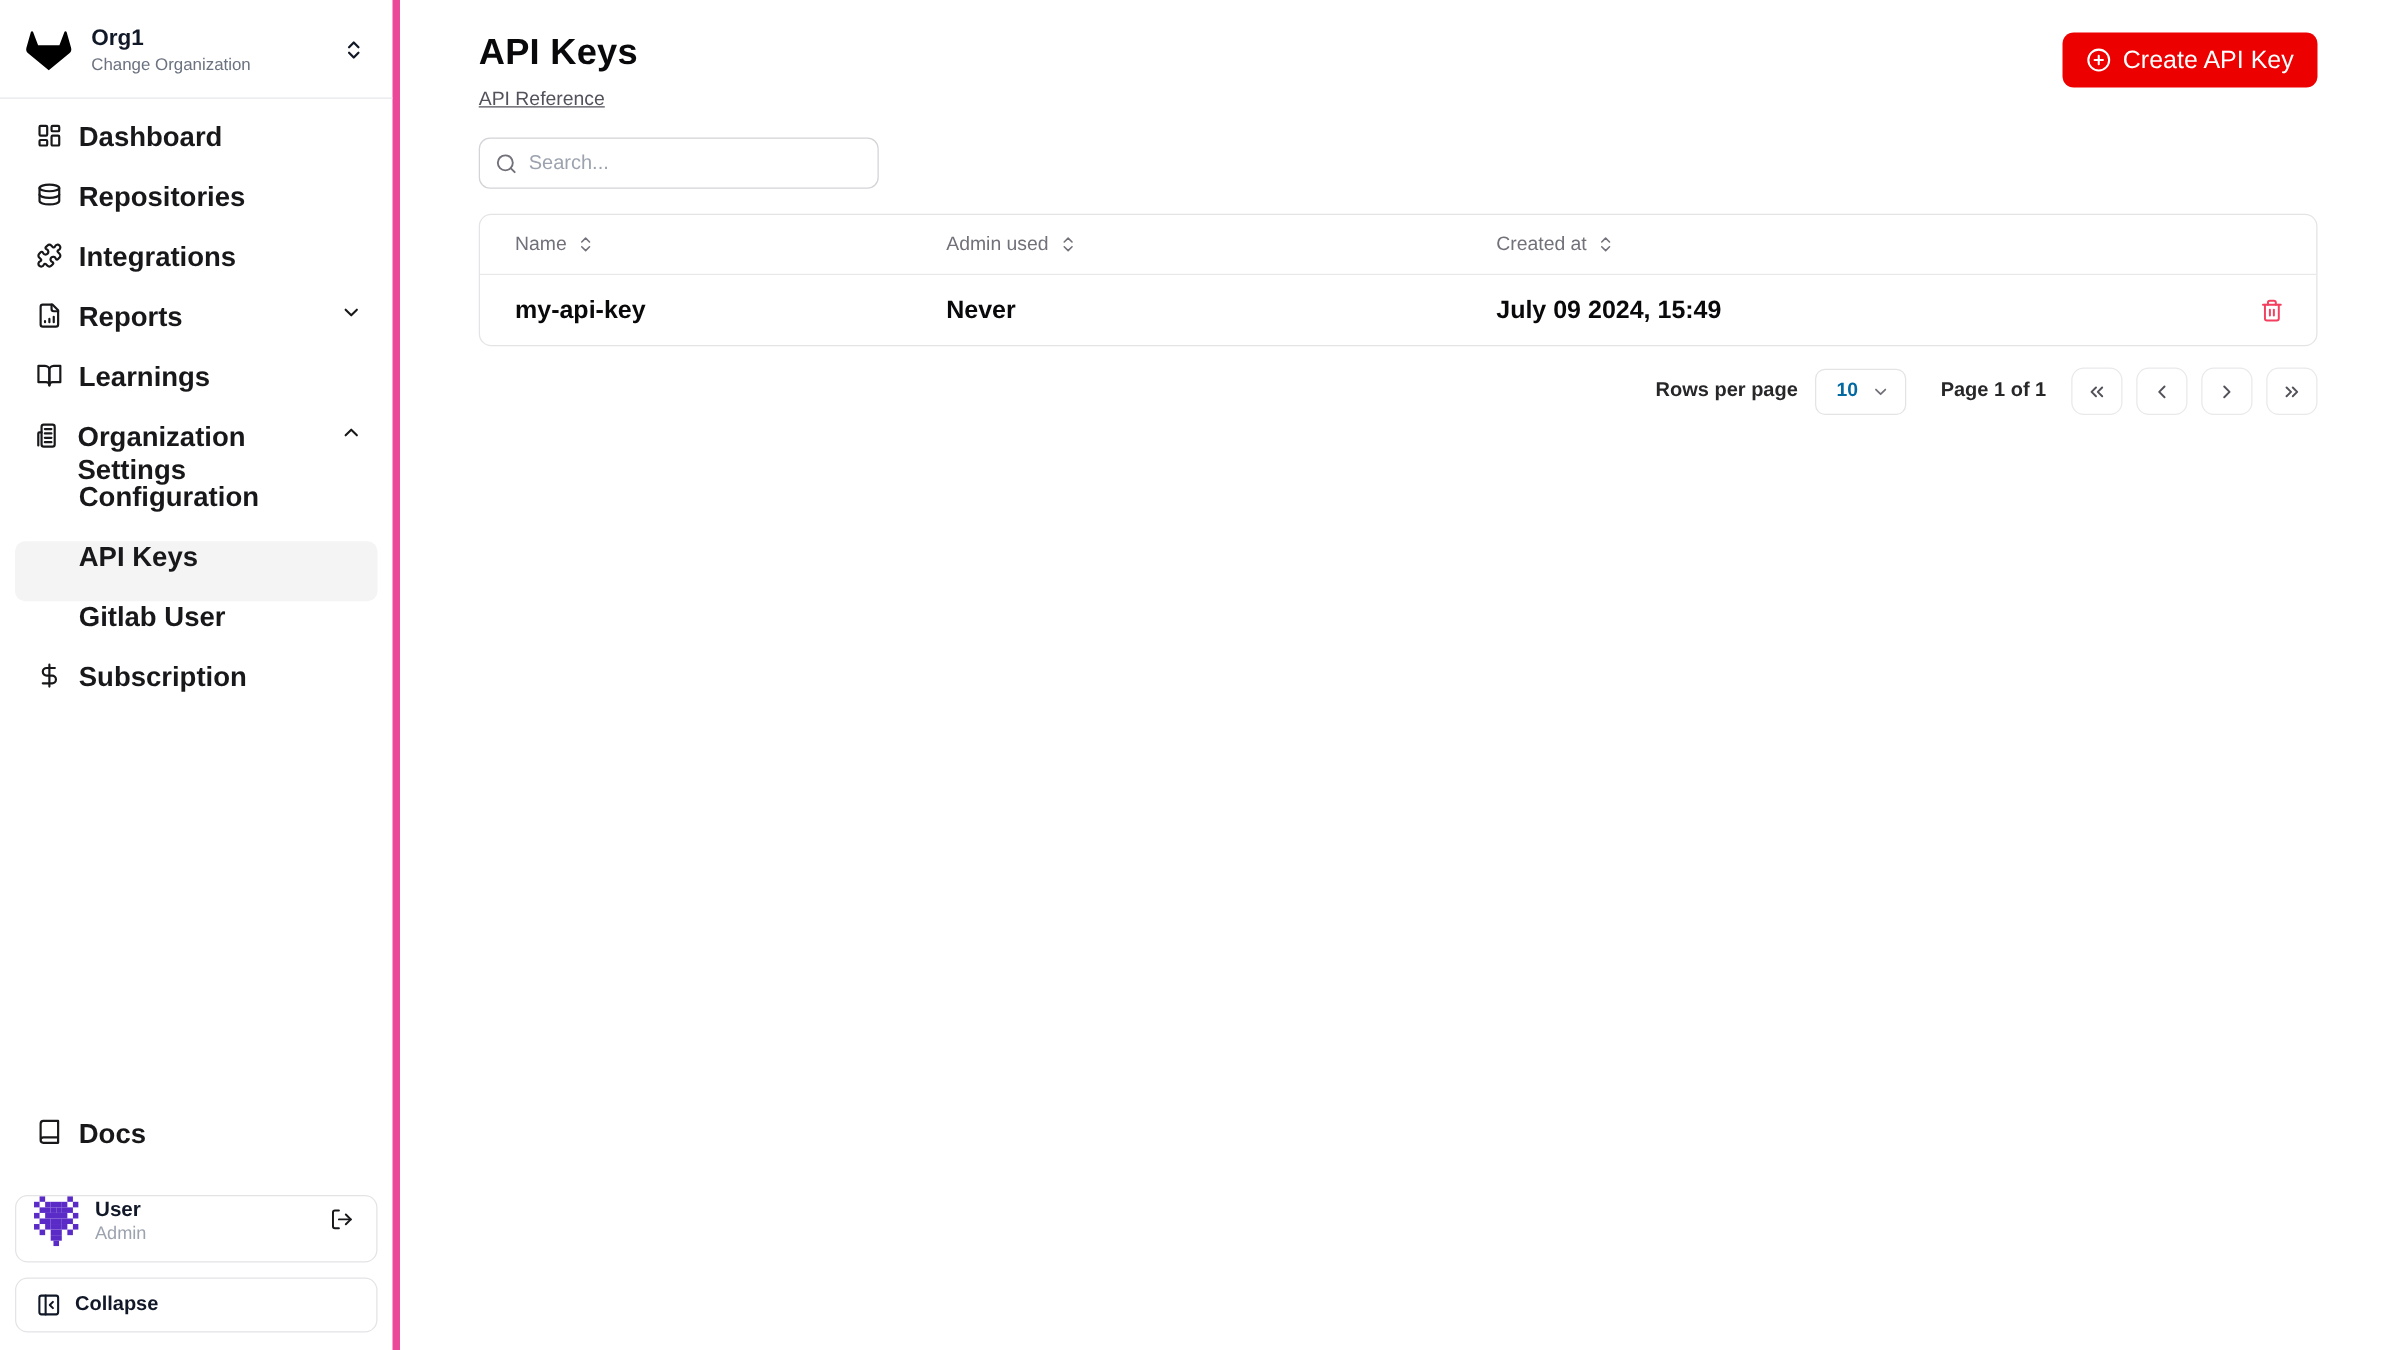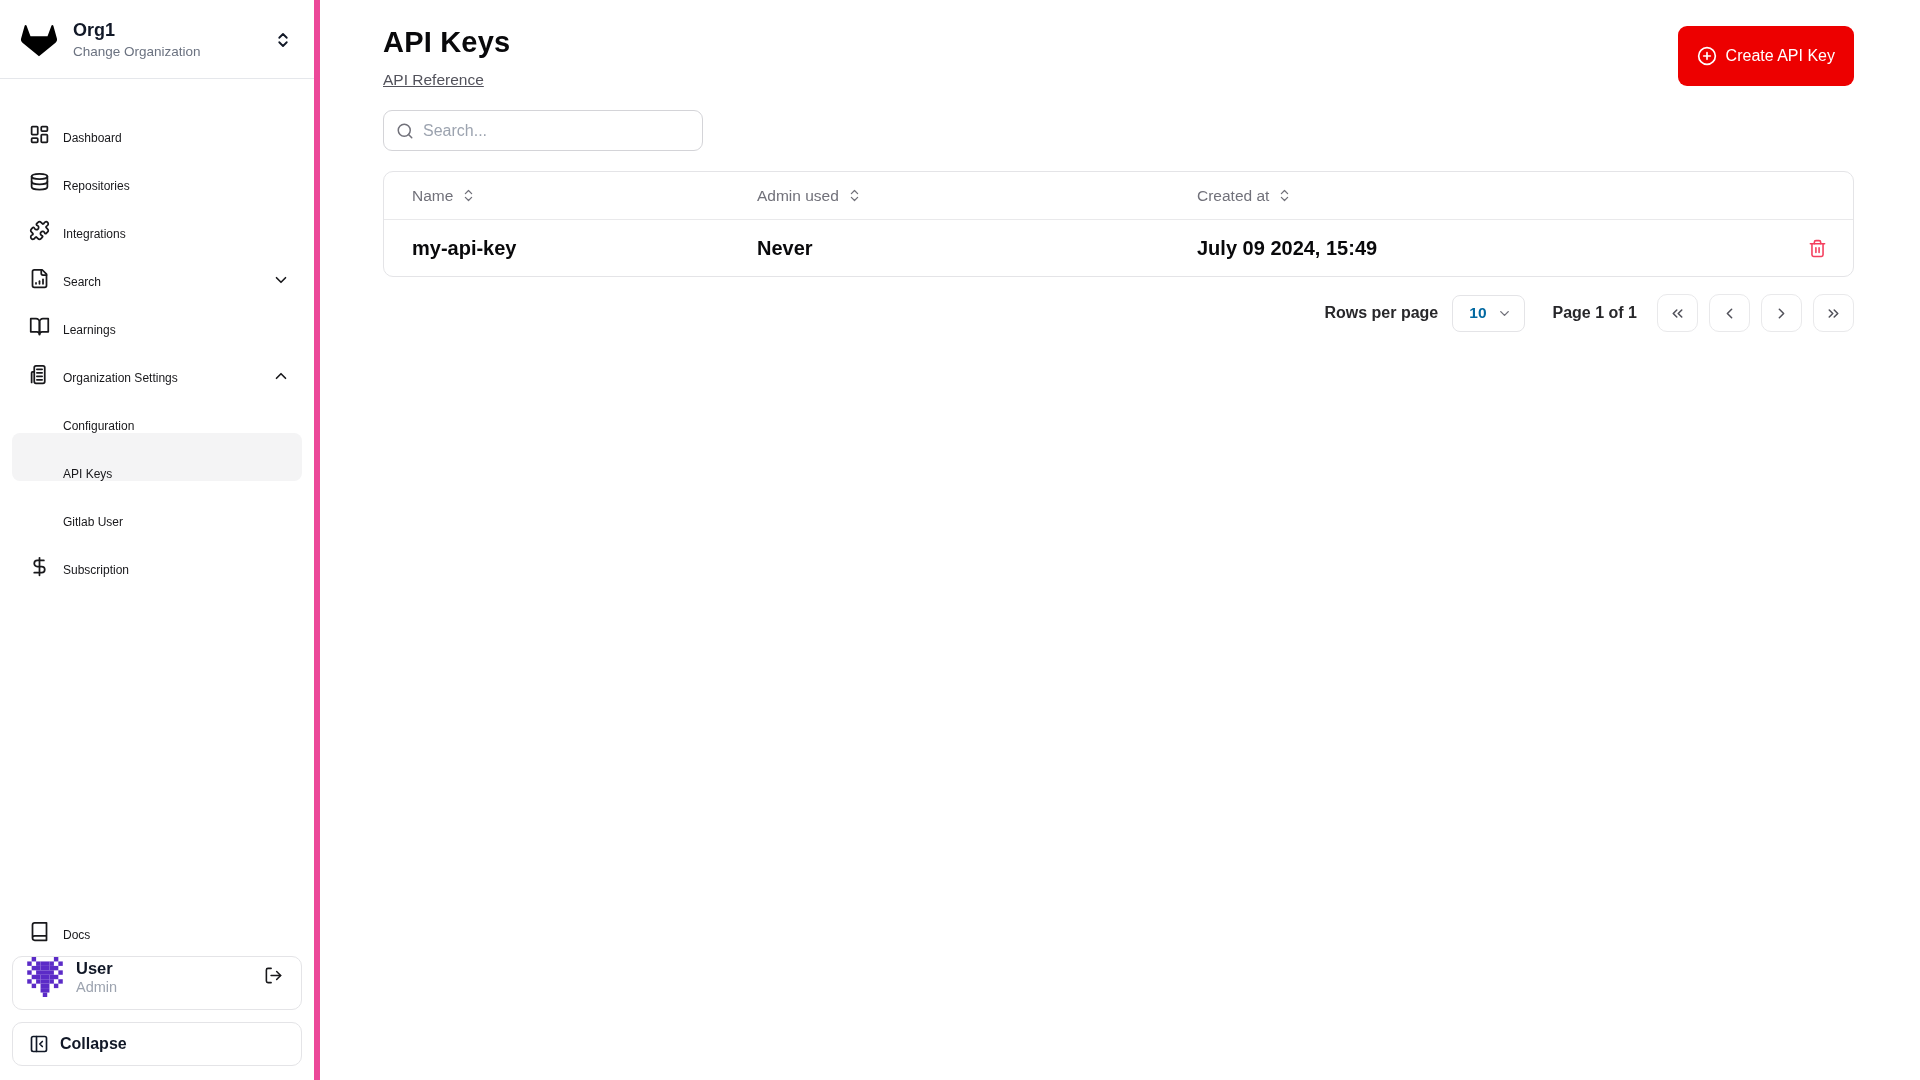--- a/index.html
+++ b/index.html
@@ -12,22 +12,22 @@
     display: flex; flex-direction: column; background: #fff; }
   .org-block { display: flex; align-items: center; padding: 20px 22px 18px 18px; }
   .org-logo { width: 42px; height: 40px; flex: 0 0 auto; }
   .org-text { margin-left: 13px; line-height: 1.2; }
   .org-name { font-size: 18px; font-weight: 700; color: #111827; }
   .org-sub { font-size: 13.5px; color: #6b7280; margin-top: 2px; }
   .org-switch { margin-left: auto; color: #111827; display: flex; align-items: center; cursor: pointer; }
   .sidebar-divider { height: 1px; background: #e5e7eb; margin: 0; }
 
   .nav { padding: 18px 12px 0 12px; display: flex; flex-direction: column; }
-  .nav-item { display: flex; align-items: flex-end; height: 48px; padding: 0 12px 0 16px;
-    border-radius: 8px; cursor: pointer; font-size: 12px; font-weight: 400; color: #18181b; }
+  .nav-item { display: flex; align-items: flex-start; height: 48px; padding: 0 12px 0 16px;
+    border-radius: 8px; cursor: pointer; font-size: 22px; font-weight: 700; color: #18181b; }
   .nav-item .nav-icon { width: 22px; height: 22px; display: flex; align-items: center; justify-content: center; margin-right: 13px; }
   .nav-item.sub { padding-left: 51px; }
   .nav-item.active { background: #f4f4f5; }
   .nav-chevron { margin-left: auto; display: flex; align-items: center; color: #18181b; }
 
   .sidebar-spacer { flex: 1; }
   .docs-wrap { padding: 0 12px; }
   .user-card { margin: 14px 12px 12px 12px; border: 1px solid #e4e4e7; border-radius: 10px;
     display: flex; align-items: center; padding: 0 18px 12px 14px; background: #fff; }
   .avatar { width: 36px; height: 40px; flex: 0 0 auto; }
@@ -40,21 +40,21 @@
     font-size: 16px; font-weight: 700; color: #111827; font-family: inherit; }
   .collapse-btn .nav-icon { margin-right: 11px; display: flex; }
 
   
   .main { flex: 1; padding: 26px 66px 0 63px; }
   .page-header { display: flex; justify-content: space-between; align-items: flex-start; }
   .page-title { font-size: 29px; font-weight: 700; color: #09090b; letter-spacing: .2px; }
   .ref-link { display: inline-block; margin-top: 12px; font-size: 15.5px; color: #52525b;
     text-decoration: underline; cursor: pointer; }
   .create-btn { display: flex; align-items: center; gap: 9px; background: #ed0000; color: #fff;
-    border: none; border-radius: 9px; height: 60px; padding: 0 19px; font-size: 16px;
+    border: none; border-radius: 9px; height: 44px; padding: 0 19px; font-size: 20px;
     font-weight: 500; cursor: pointer; font-family: inherit; }
 
   .search-box { margin-top: 21px; width: 320px; height: 41px; border: 1px solid #d4d4d8;
     border-radius: 9px; display: flex; align-items: center; padding: 0 12px; background: #fff; }
   .search-box svg { flex: 0 0 auto; color: #71717a; }
   .search-input { border: none; outline: none; flex: 1; margin-left: 9px; font-size: 16px;
     color: #18181b; font-family: inherit; background: transparent; }
   .search-input::placeholder { color: #9ca3af; }
 
   .table { margin-top: 20px; border: 1px solid #e4e4e7; border-radius: 10px; overflow: hidden; background: #fff; }
@@ -139,21 +139,21 @@
       <div class="nav-item">
         <span class="nav-icon">
           <svg width="21" height="21" viewBox="0 0 24 24" fill="none" stroke="currentColor" stroke-width="2" stroke-linecap="round" stroke-linejoin="round">
               <path d="M15 2H6a2 2 0 0 0-2 2v16a2 2 0 0 0 2 2h12a2 2 0 0 0 2-2V7Z"></path>
               <path d="M14 2v4a2 2 0 0 0 2 2h4"></path>
               <path d="M8 18v-1"></path>
               <path d="M12 18v-3"></path>
               <path d="M16 18v-5"></path>
             </svg>
         </span>
-        <span>Search</span>
+        <span>Reports</span>
         <span class="nav-chevron">
           <svg width="18" height="18" viewBox="0 0 24 24" fill="none" stroke="currentColor" stroke-width="2.2" stroke-linecap="round" stroke-linejoin="round">
               <path d="m6 9 6 6 6-6"></path>
             </svg>
         </span>
       </div>
 
       <div class="nav-item">
         <span class="nav-icon">
           <svg width="21" height="21" viewBox="0 0 24 24" fill="none" stroke="currentColor" stroke-width="2" stroke-linecap="round" stroke-linejoin="round">

